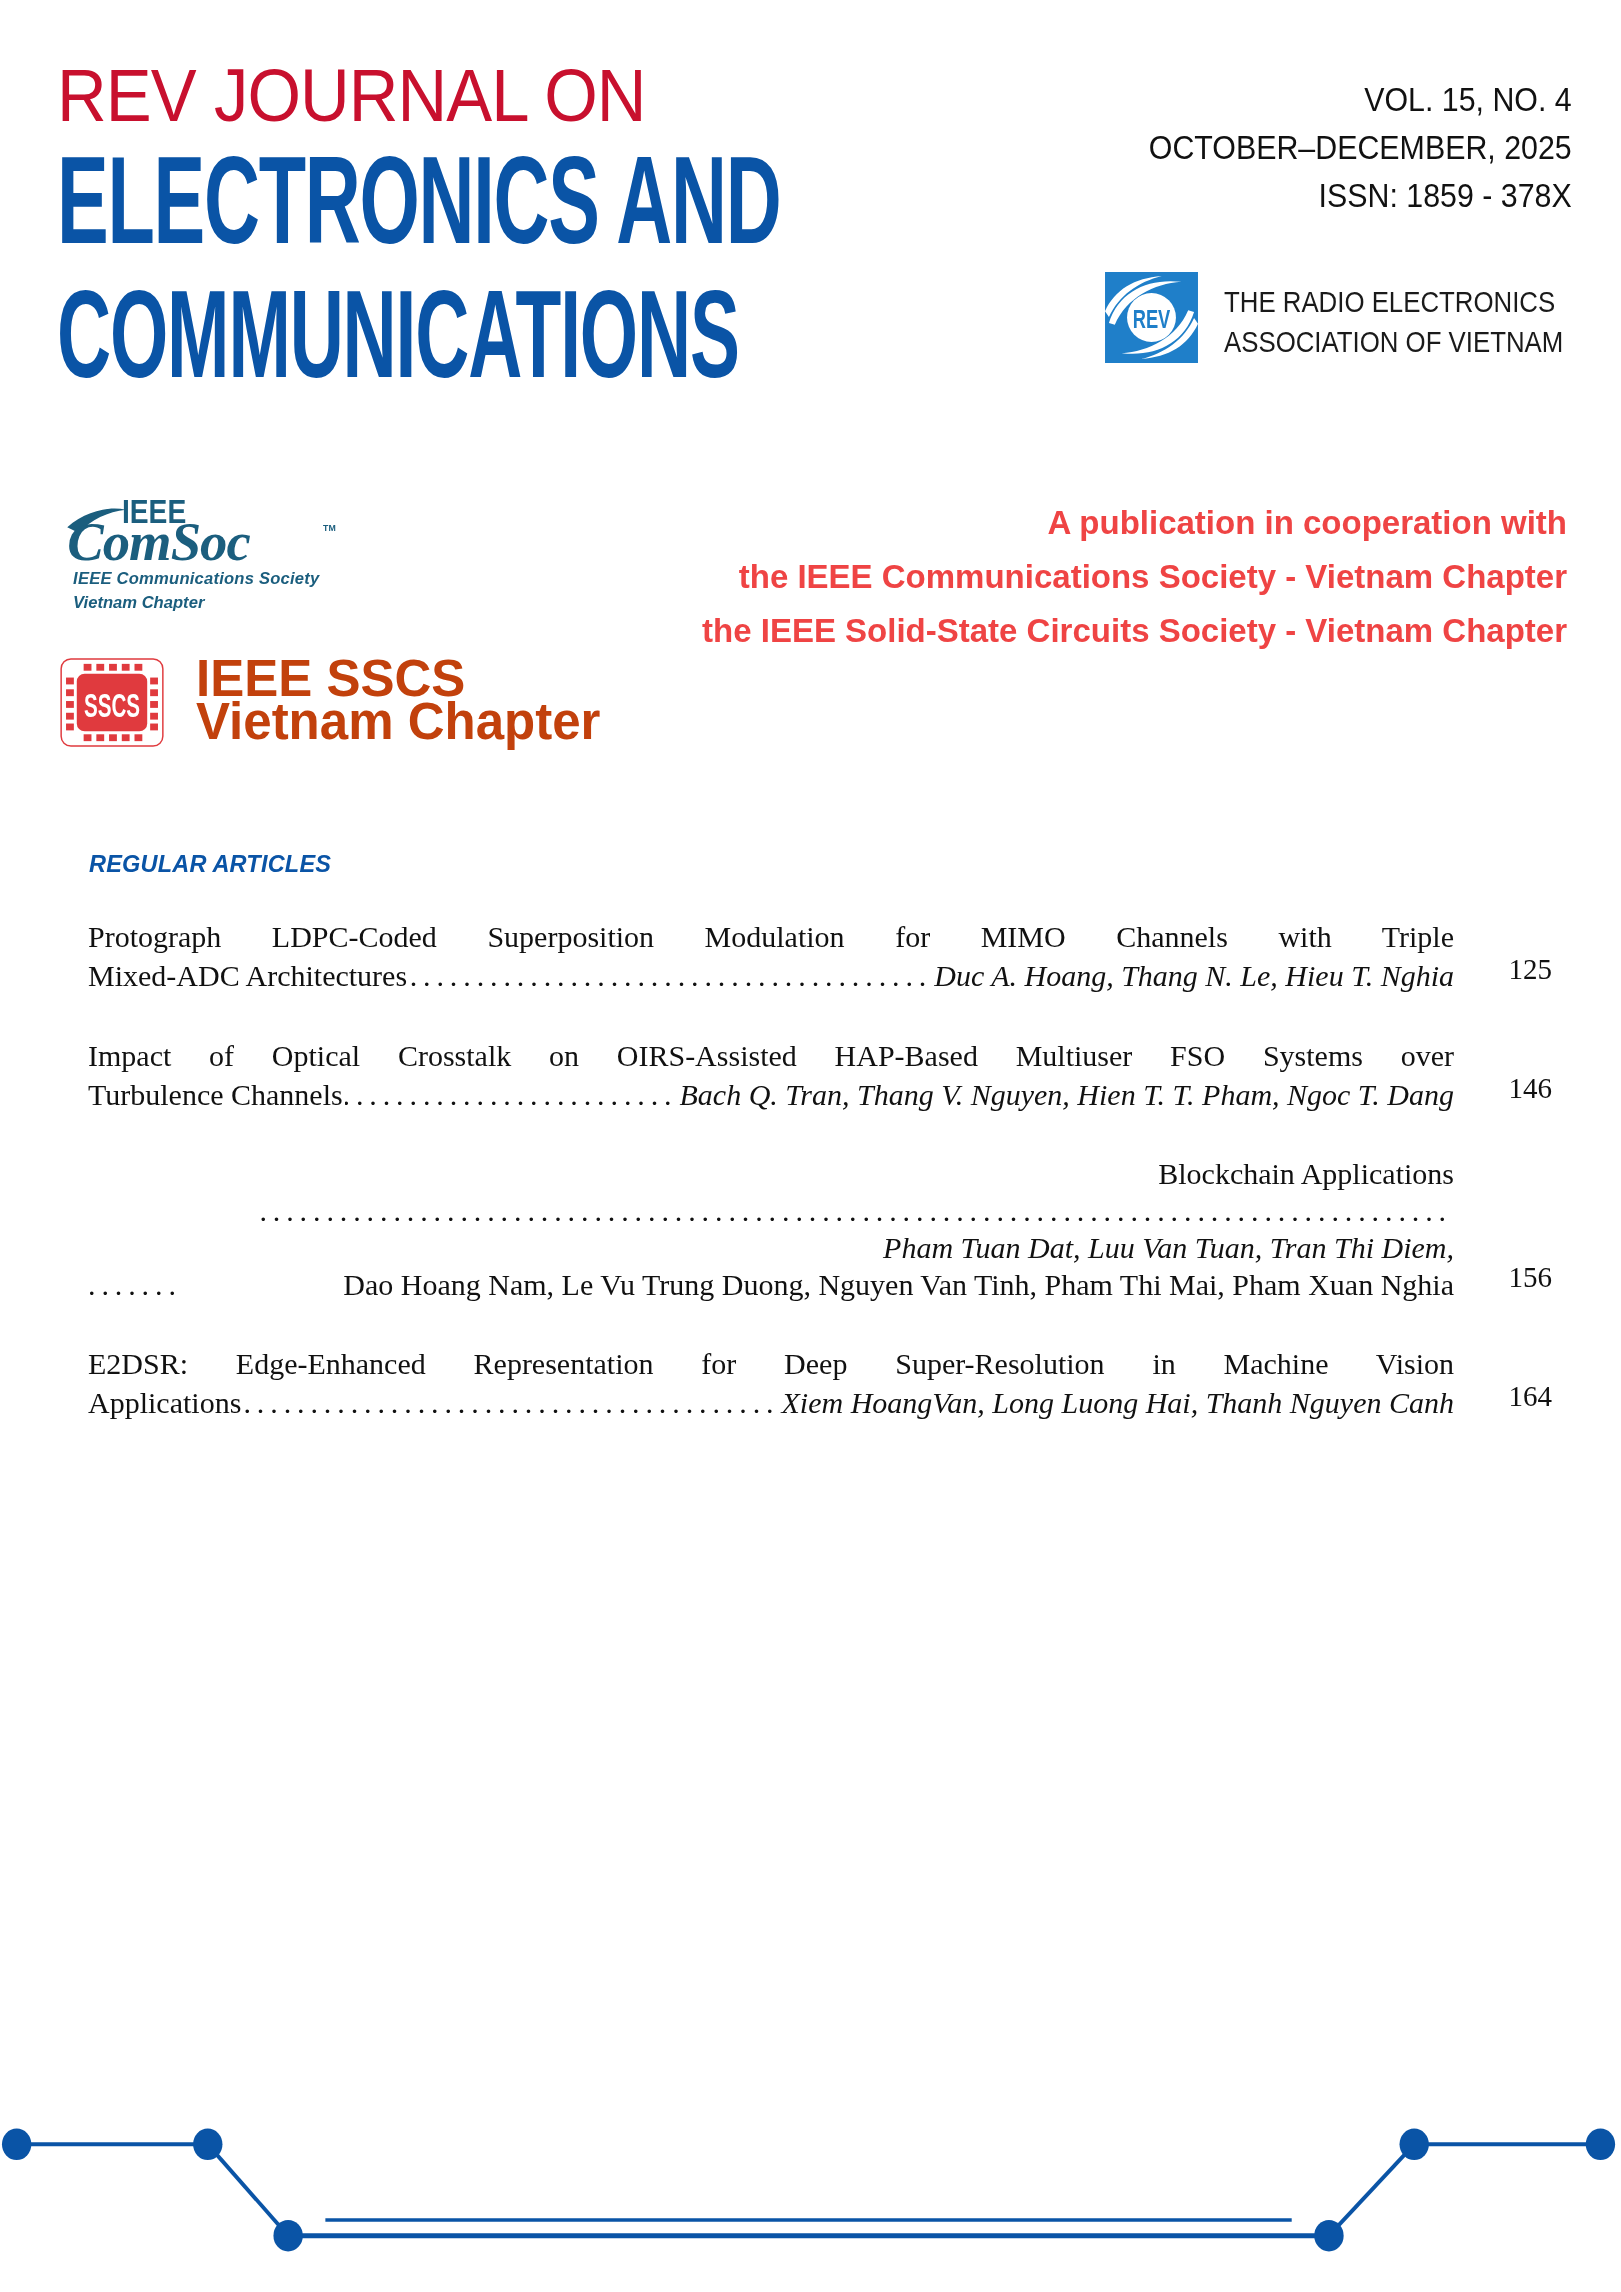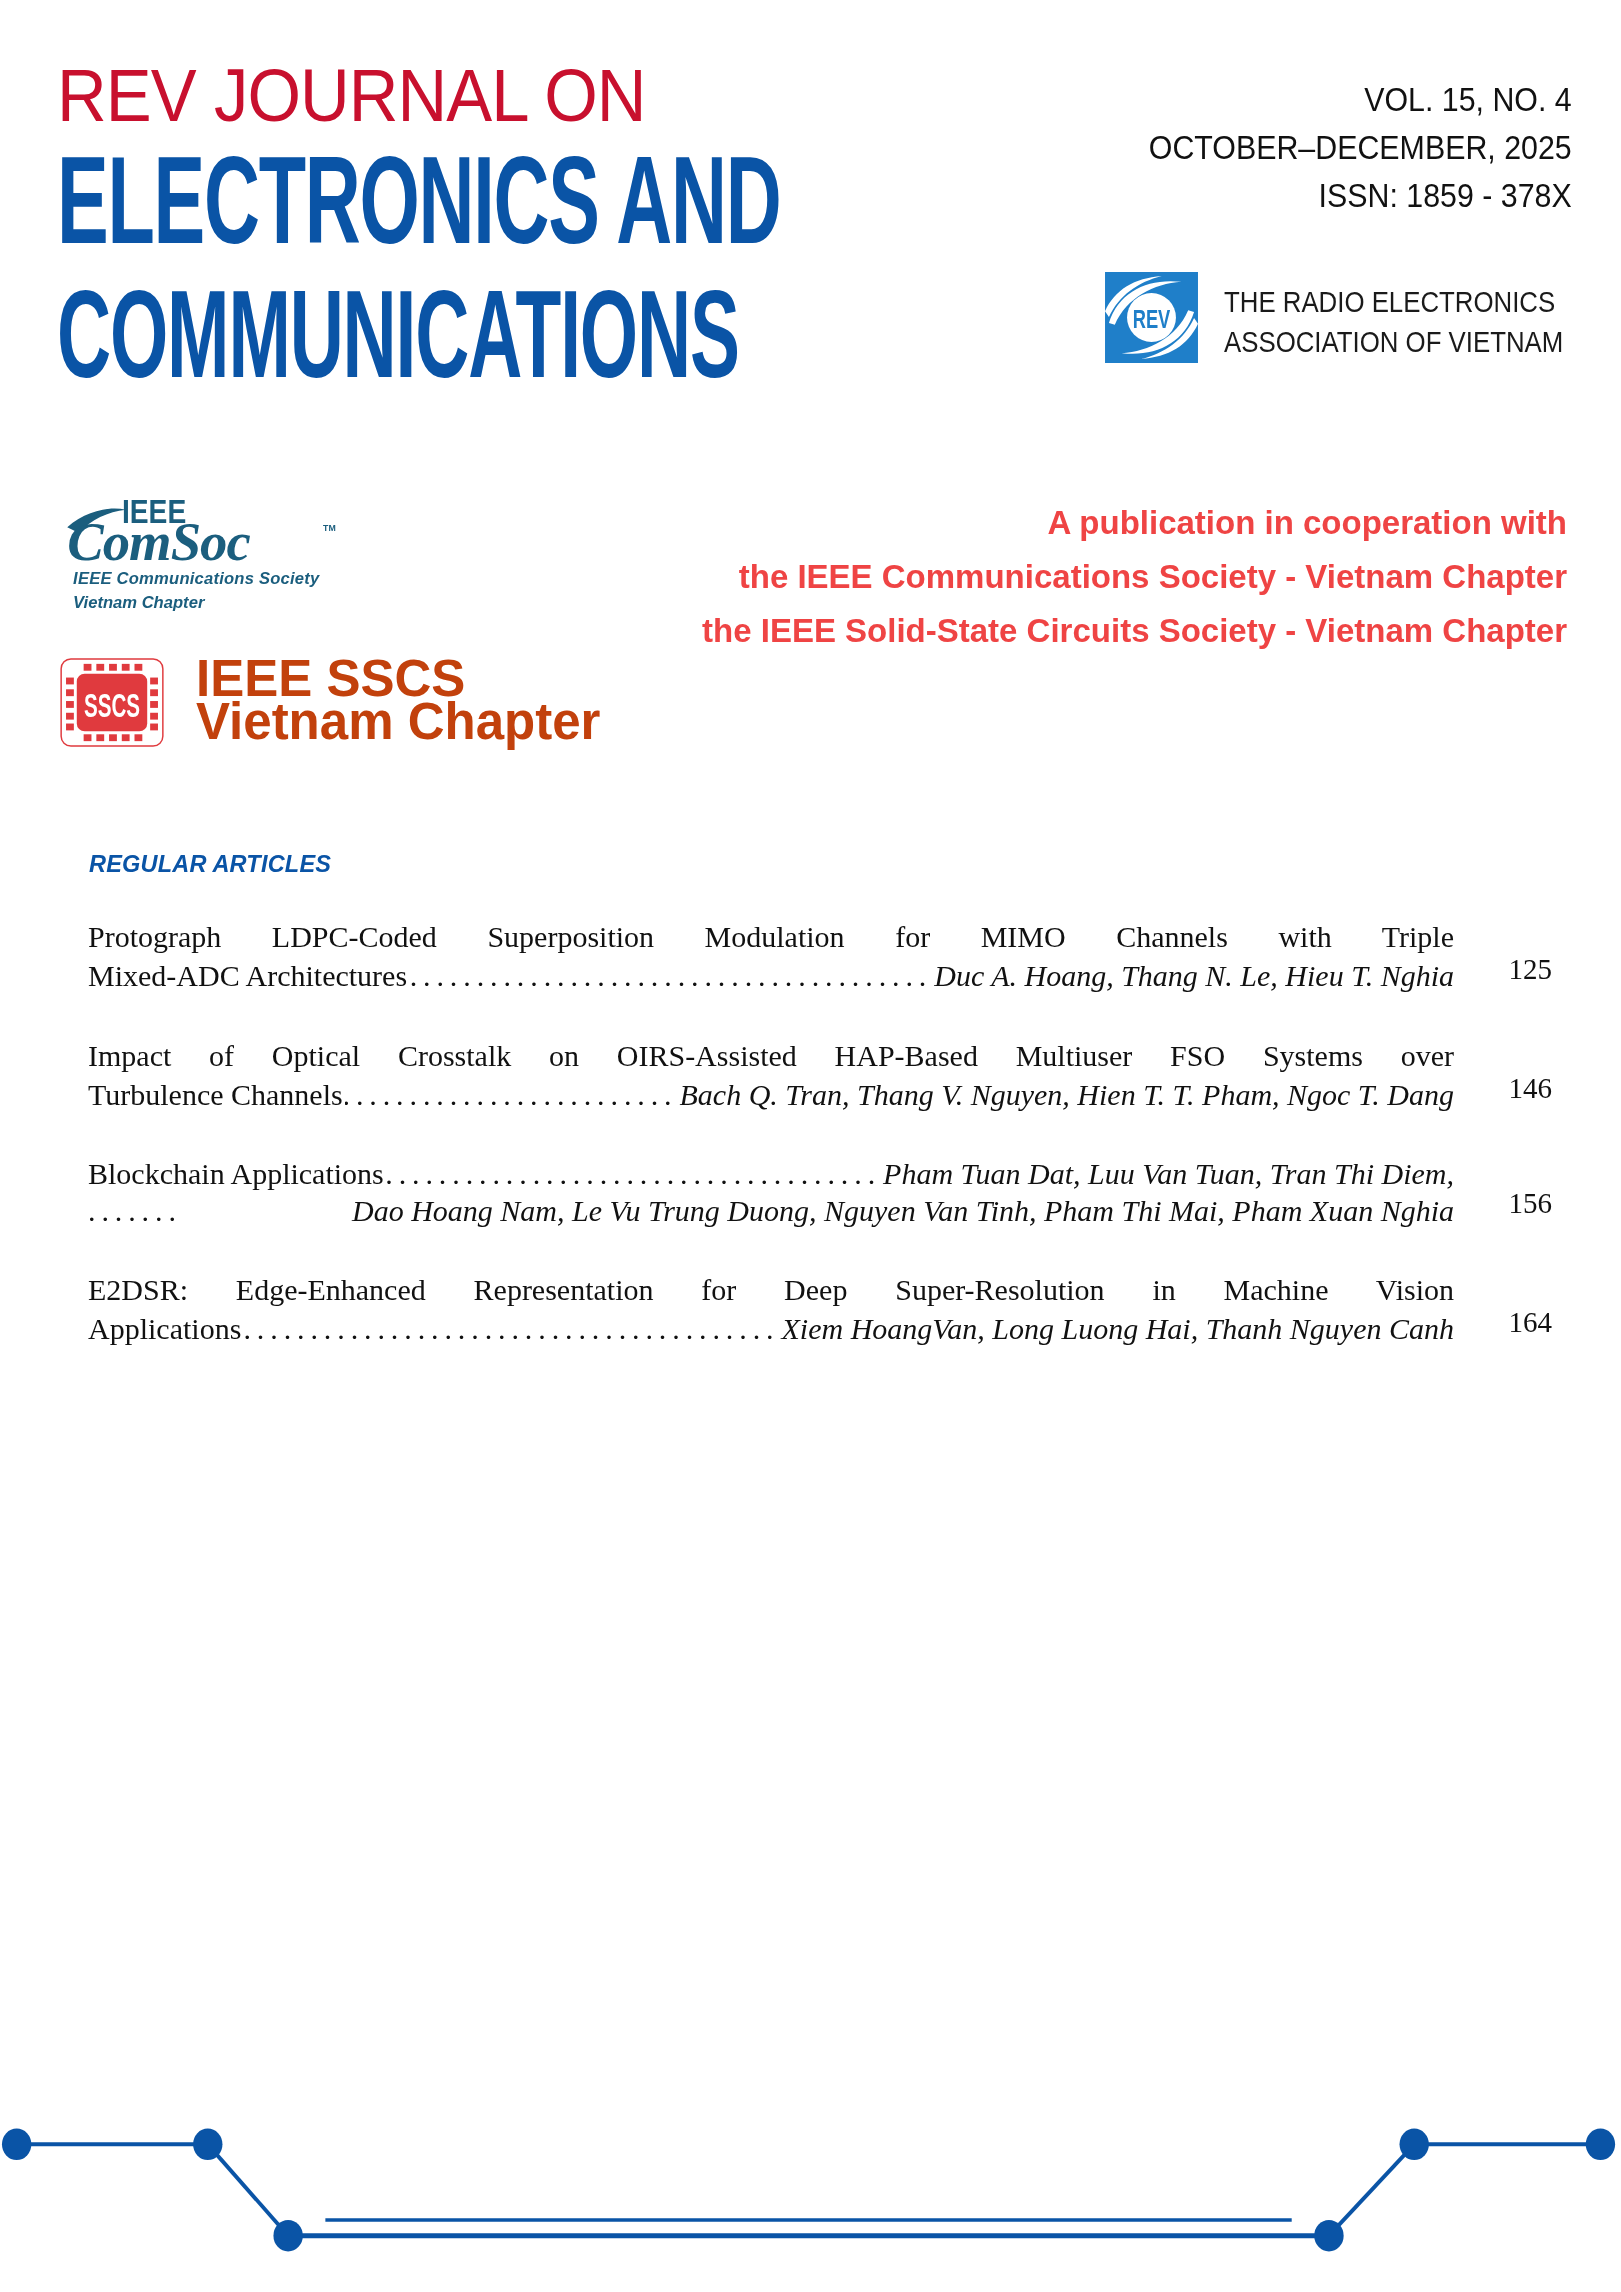--- a/index.html
+++ b/index.html
@@ -63,22 +63,22 @@
     }
     .last-line { display: flex; align-items: baseline; white-space: nowrap; }
     .last-line .lead { flex: 0 0 auto; }
     .last-line .dots {
       flex: 1 1 auto; overflow: hidden; white-space: nowrap; letter-spacing: 5.9px; margin: 0 2px;
       min-width: 29px; text-align: right; direction: rtl;
     }
     .last-line .authors { flex: 0 0 auto; font-style: italic; }
     .cont-line { display: flex; align-items: baseline; white-space: nowrap; }
     .cont-line .dots { flex: 0 0 auto; letter-spacing: 5.9px; }
-    .cont-line .authors { flex: 1 1 auto; font-style: italic; text-align: right; }
-    .mid-line { display: flex; align-items: flex-end; white-space: nowrap; }
+    .cont-line .authors { flex: 1 1 auto; text-align: right; }
+    .mid-line { display: flex; align-items: flex-end; white-space: nowrap; flex-direction: column; }
     .mid-line .lead { flex: 0 0 auto; }
     .mid-line .dots {
       flex: 1 1 auto; overflow: hidden; letter-spacing: 5.9px; margin: 0 2px; direction: rtl; text-align: right;
     }
     .mid-line .authors { flex: 0 0 auto; font-style: italic; }
     .page-num {
       position: absolute; right: 0; bottom: 5.9px; font-size: 29px; line-height: 39px; color: #111;
     }
 
     

